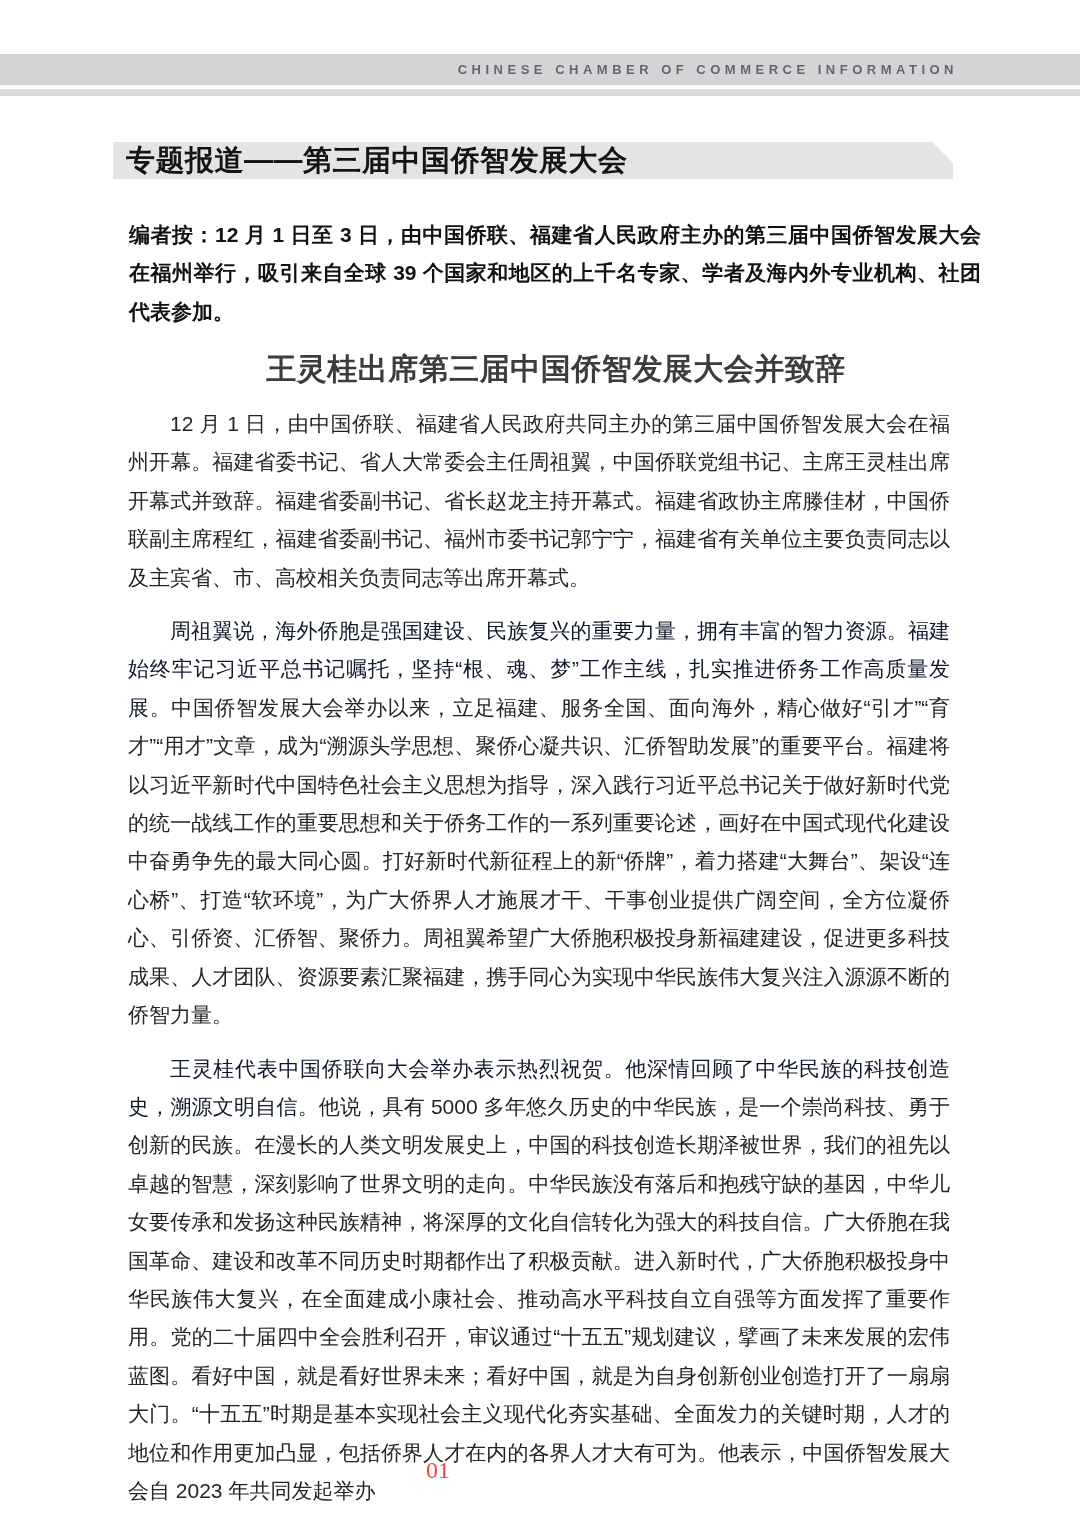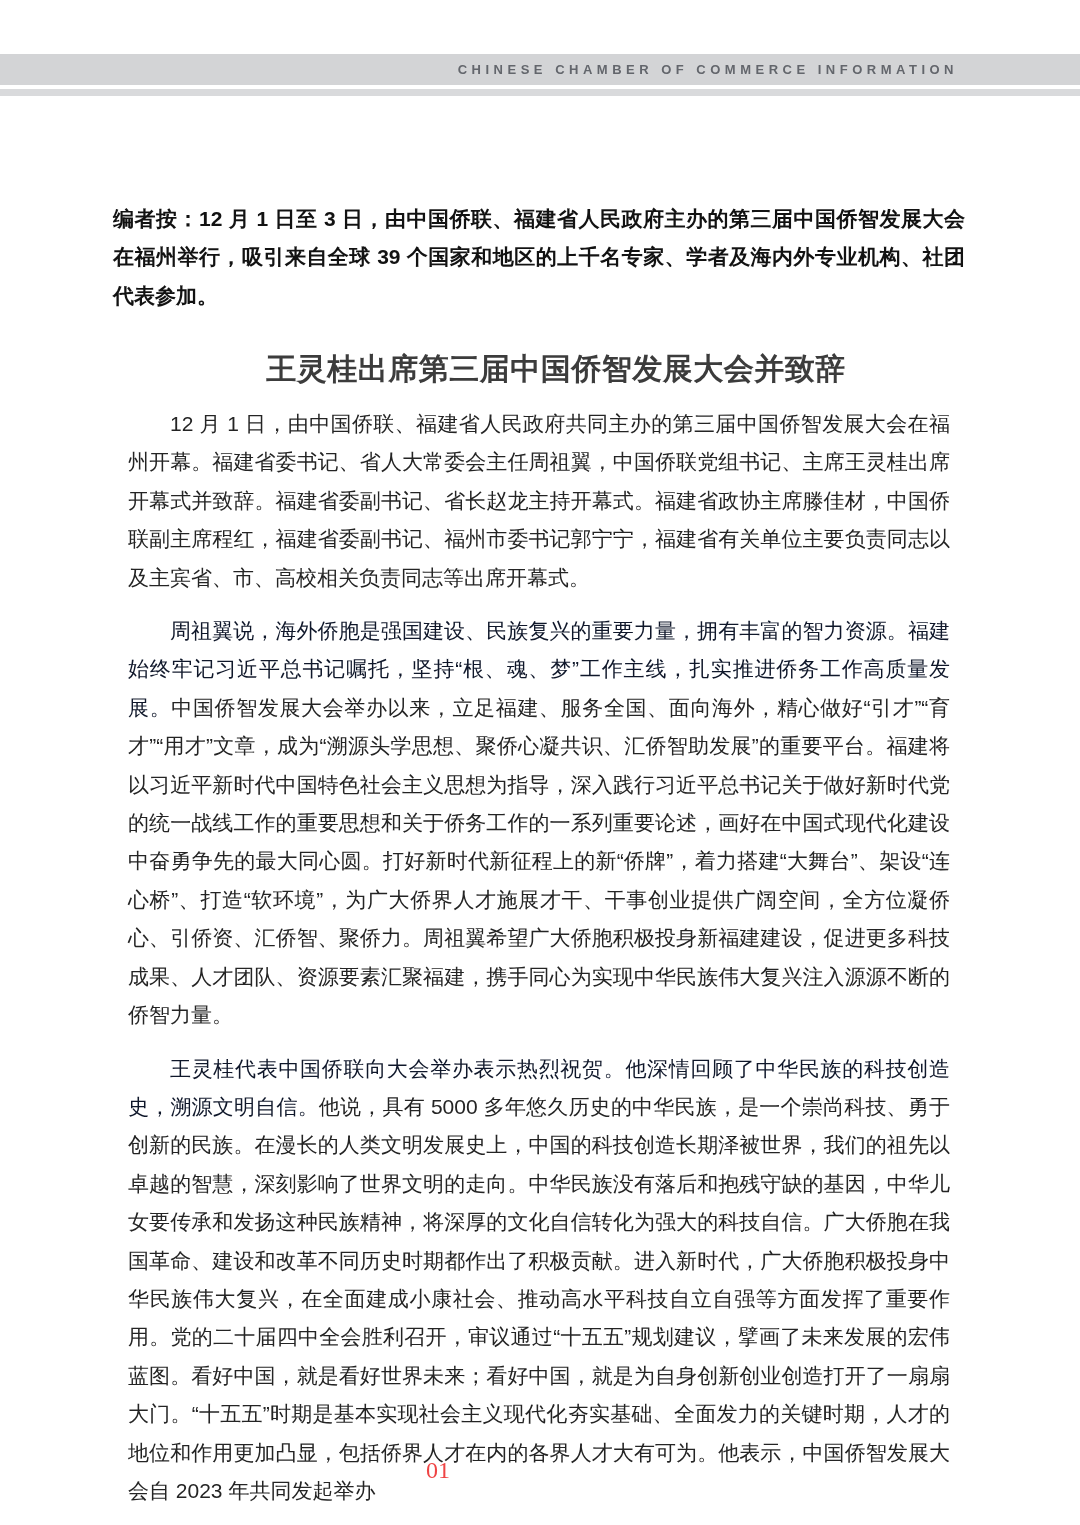--- a/index.html
+++ b/index.html
@@ -36,21 +36,21 @@
   }
   .section-banner span {
     display: block; padding-left: 13px;
     font-size: 29px; font-weight: 700; line-height: 37px;
     color: #141414; letter-spacing: 0.5px;
   }
 
   
   .editor-note {
     position: absolute; top: 200px; left: 113px; width: 852px;
-    margin: 0; font-size: 21px; font-weight: 700; line-height: 38.4px;
+    margin: 16px; font-size: 21px; font-weight: 700; line-height: 38.4px;
     color: #121212; text-align: justify;
   }
 
   
   .headline {
     position: absolute; top: 333px; left: 0; width: 1080px;
     margin: 16px; text-align: center;
     font-size: 30px; font-weight: 700; color: #3c3c3c;
     letter-spacing: 0.5px;
   }
@@ -75,20 +75,23 @@
 </head>
 <body>
 
 <div class="page">
 
   <div class="header-band">
     <span class="masthead">CHINESE CHAMBER OF COMMERCE INFORMATION</span>
   </div>
   <div class="header-rule"></div>
 
+  <div class="section-banner">
+    <span>专题报道——第三届中国侨智发展大会</span>
+  </div>
 
   <p class="editor-note">编者按：12 月 1 日至 3 日，由中国侨联、福建省人民政府主办的第三届中国侨智发展大会在福州举行，吸引来自全球 39 个国家和地区的上千名专家、学者及海内外专业机构、社团代表参加。</p>
 
   <h1 class="headline">王灵桂出席第三届中国侨智发展大会并致辞</h1>
 
   <div class="article-body">
     <p class="para"><span class="lead"></span><span>12 月 1 日，由中国侨联、福建省人民政府共同主办的第三届中国侨智发展大会在福州开幕。福建省委书记、省人大常委会主任周祖翼，中国侨联党组书记、主席王灵桂出席开幕式并致辞。福建省委副书记、省长赵龙主持开幕式。福建省政协主席滕佳材，中国侨联副主席程红，福建省委副书记、福州市委书记郭宁宁，福建省有关单位主要负责同志以及主宾省、市、高校相关负责同志等出席开幕式。</span></p>
     <p class="para"><span class="lead">周祖翼说，海外侨胞是强国建设、民族复兴的重要力量，拥有丰富的智力资源。福建始终牢记习近平总书记嘱托，坚持“根、魂、梦”工作主线，扎实推进侨务工作高质量发展。</span><span>中国侨智发展大会举办以来，立足福建、服务全国、面向海外，精心做好“引才”“育才”“用才”文章，成为“溯源头学思想、聚侨心凝共识、汇侨智助发展”的重要平台。福建将以习近平新时代中国特色社会主义思想为指导，深入践行习近平总书记关于做好新时代党的统一战线工作的重要思想和关于侨务工作的一系列重要论述，画好在中国式现代化建设中奋勇争先的最大同心圆。打好新时代新征程上的新“侨牌”，着力搭建“大舞台”、架设“连心桥”、打造“软环境”，为广大侨界人才施展才干、干事创业提供广阔空间，全方位凝侨心、引侨资、汇侨智、聚侨力。周祖翼希望广大侨胞积极投身新福建建设，促进更多科技成果、人才团队、资源要素汇聚福建，携手同心为实现中华民族伟大复兴注入源源不断的侨智力量。</span></p>
     <p class="para"><span class="lead">王灵桂代表中国侨联向大会举办表示热烈祝贺。他深情回顾了中华民族的科技创造史，溯源文明自信。</span><span>他说，具有 5000 多年悠久历史的中华民族，是一个崇尚科技、勇于创新的民族。在漫长的人类文明发展史上，中国的科技创造长期泽被世界，我们的祖先以卓越的智慧，深刻影响了世界文明的走向。中华民族没有落后和抱残守缺的基因，中华儿女要传承和发扬这种民族精神，将深厚的文化自信转化为强大的科技自信。广大侨胞在我国革命、建设和改革不同历史时期都作出了积极贡献。进入新时代，广大侨胞积极投身中华民族伟大复兴，在全面建成小康社会、推动高水平科技自立自强等方面发挥了重要作用。党的二十届四中全会胜利召开，审议通过“十五五”规划建议，擘画了未来发展的宏伟蓝图。看好中国，就是看好世界未来；看好中国，就是为自身创新创业创造打开了一扇扇大门。“十五五”时期是基本实现社会主义现代化夯实基础、全面发力的关键时期，人才的地位和作用更加凸显，包括侨界人才在内的各界人才大有可为。他表示，中国侨智发展大会自 2023 年共同发起举办</span></p>
   </div>

